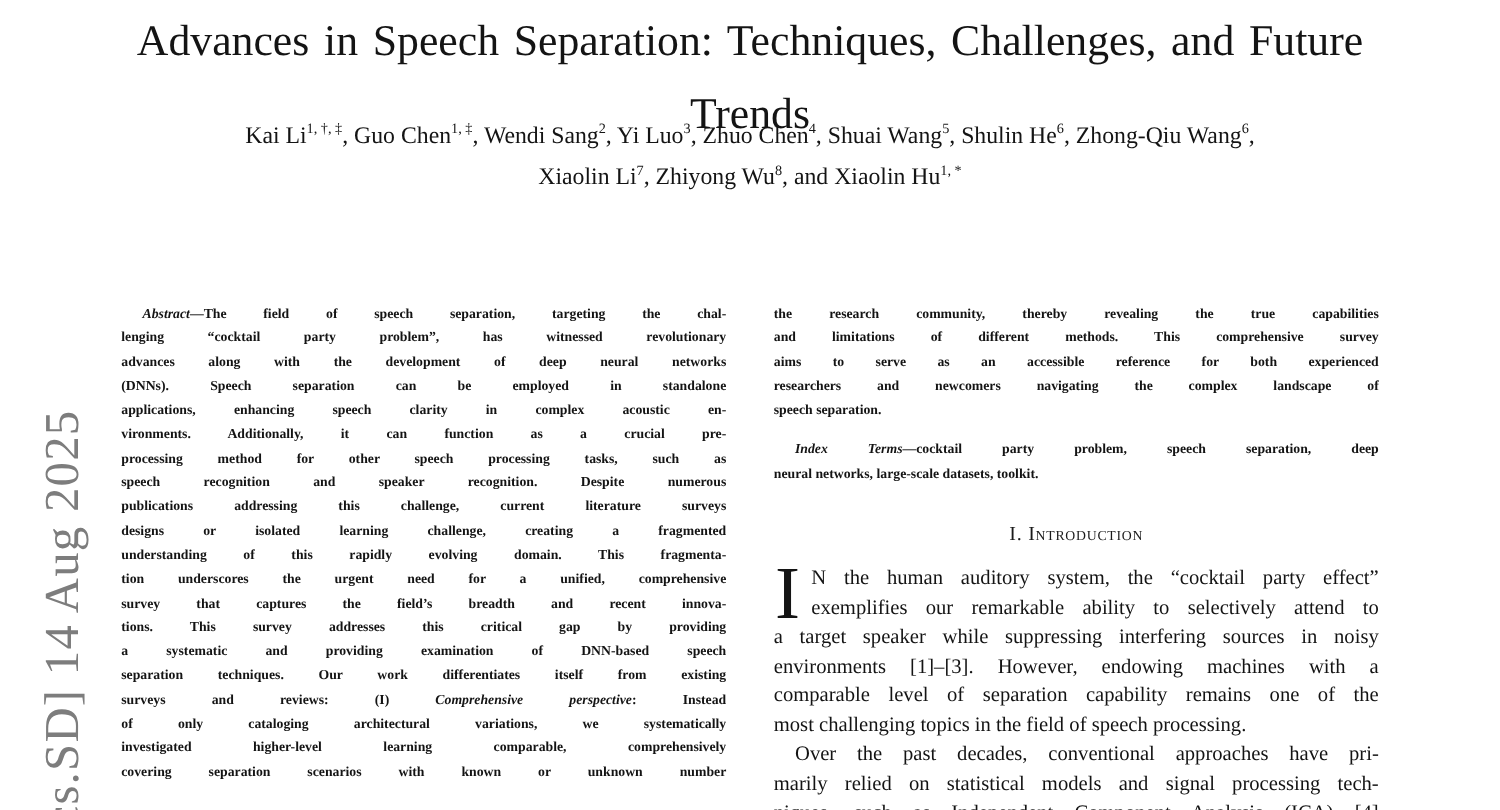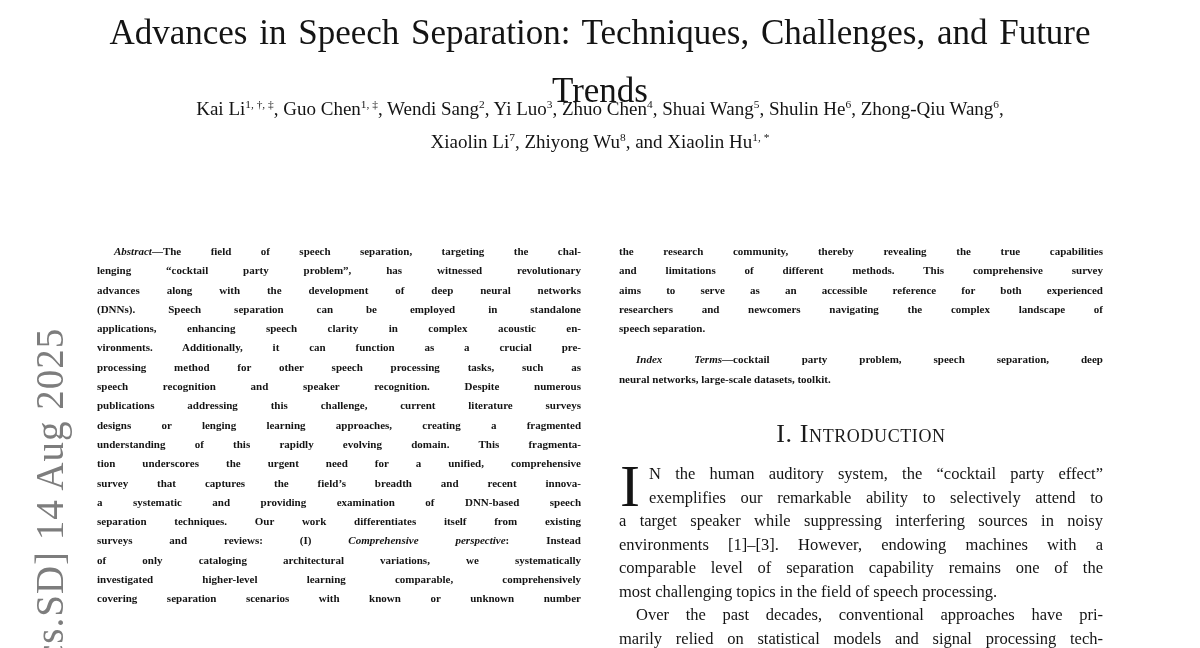--- a/index.html
+++ b/index.html
@@ -16,21 +16,21 @@
   .authors-block sup{font-size:60%;line-height:0;}
   .cols{position:absolute;left:97px;top:242px;width:1006px;display:flex;gap:38px;}
   .col{width:484px;flex:0 0 484px;}
   .smallbold{font-weight:bold;font-size:11px;line-height:19.3px;}
   .jline{text-align:justify;text-align-last:justify;white-space:nowrap;overflow:visible;}
   .jline.plain{text-align-last:left;}
   .ind1 .jline:first-child{text-indent:17px;}
   .bi{font-style:italic;font-weight:bold;}
   .i{font-style:italic;}
   .rc-index{margin-top:12px;}
-  .sec-heading{margin-top:30px;text-align:center;font-variant:small-caps;font-size:26px;letter-spacing:0.6px;color:#1a1a1a;}
+  .sec-heading{margin-top:30px;text-align:center;font-variant:small-caps;font-size:16px;letter-spacing:0.6px;color:#1a1a1a;}
   .intro{font-size:16.5px;line-height:23.5px;}
   .intro-p1{margin-top:13px;position:relative;}
   .drop-lines{padding-left:30px;}
   .dropcap{position:absolute;left:1px;top:1px;font-size:60px;line-height:46px;}
 </style>
 </head>
 <body>
 
 <div class="watermark">cs.SD] 14 Aug 2025</div>
 
@@ -53,24 +53,25 @@
     <div class="smallbold ind1">
         <div class="jline"><span class="bi">Abstract</span>—The field of speech separation, targeting the chal-</div>
         <div class="jline">lenging “cocktail party problem”, has witnessed revolutionary</div>
         <div class="jline">advances along with the development of deep neural networks</div>
         <div class="jline">(DNNs). Speech separation can be employed in standalone</div>
         <div class="jline">applications, enhancing speech clarity in complex acoustic en-</div>
         <div class="jline">vironments. Additionally, it can function as a crucial pre-</div>
         <div class="jline">processing method for other speech processing tasks, such as</div>
         <div class="jline">speech recognition and speaker recognition. Despite numerous</div>
         <div class="jline">publications addressing this challenge, current literature surveys</div>
-        <div class="jline">designs or lenging learning approaches, creating a fragmented</div>
+        <div class="jline">designs or isolated learning challenge, creating a fragmented</div>
         <div class="jline">understanding of this rapidly evolving domain. This fragmenta-</div>
         <div class="jline">tion underscores the urgent need for a unified, comprehensive</div>
         <div class="jline">survey that captures the field’s breadth and recent innova-</div>
+        <div class="jline">tions. This survey addresses this critical gap by providing</div>
         <div class="jline">a systematic and providing examination of DNN-based speech</div>
         <div class="jline">separation techniques. Our work differentiates itself from existing</div>
         <div class="jline">surveys and reviews: (I) <span class="i">Comprehensive perspective</span>: Instead</div>
         <div class="jline">of only cataloging architectural variations, we systematically</div>
         <div class="jline">investigated higher-level learning comparable, comprehensively</div>
         <div class="jline">covering separation scenarios with known or unknown number</div>
       </div>
   </div>
   <div class="col">
     <div class="smallbold">

